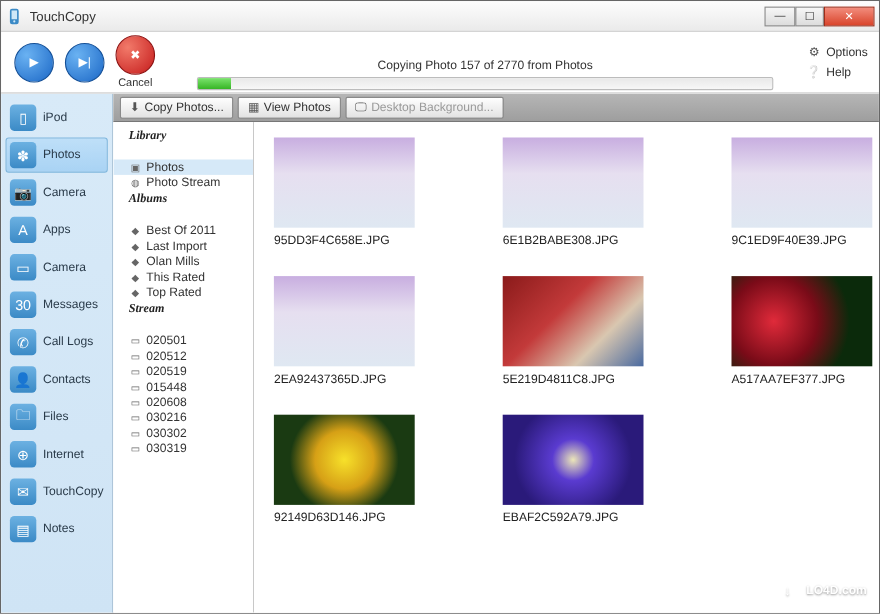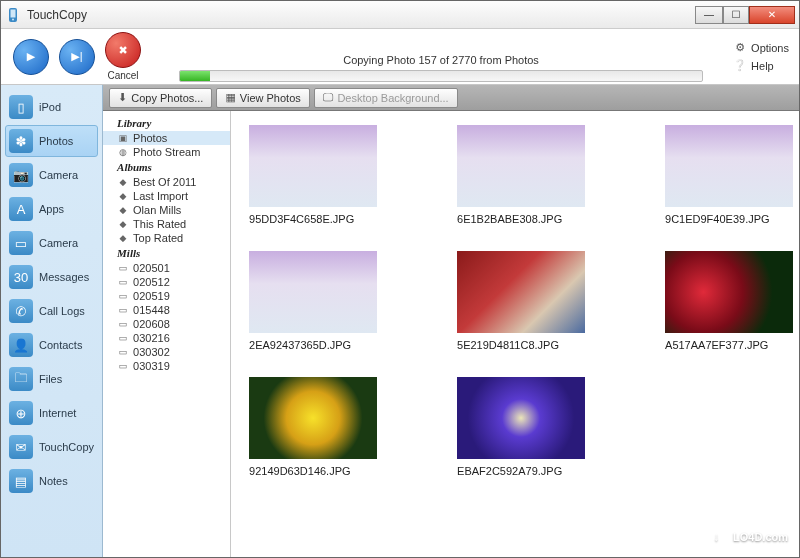--- a/index.html
+++ b/index.html
@@ -33,21 +33,21 @@
 .side-item.active { background: linear-gradient(#bedff8,#a9d3f4); border:1px solid #7fb6dd; padding:3px 3px;}
 .content { flex:1; display:flex; flex-direction:column; background:#fff;}
 .subtoolbar { height:26px; background: linear-gradient(#b6b6b6,#9e9e9e); border-bottom:1px solid #777; display:flex; align-items:center; padding:0 6px; gap:4px;}
 .tbtn { height:20px; padding:0 8px; background: linear-gradient(#fefefe,#e2e2e2); border:1px solid #8a8a8a; border-radius:2px; display:flex;align-items:center;gap:4px;font-size:11px;color:#333;cursor:pointer;}
 .tbtn.disabled { color:#9a9a9a; }
 .tbtn .ti { font-size:11px;color:#555;}
 .subtoolbar .spacer{flex:1;}
 .selectlbl{color:#fff;font-size:11px;margin-right:4px;cursor:pointer;}
 .contentbody { flex:1; display:flex; overflow:hidden;}
 .tree { width:128px; border-right:1px solid #c8c8c8; overflow-y:auto; padding:4px 0; background:#fff;}
-.tree .grp { padding:2px 8px 2px 14px; font-weight:bold; font-style:italic; color:#222; font-size:11px; font-family: Georgia, 'Times New Roman', serif;}
+.tree .grp { padding:2px 8px 16px 14px; font-weight:bold; font-style:italic; color:#222; font-size:11px; font-family: Georgia, 'Times New Roman', serif;}
 .tree .leaf { padding:1px 8px 1px 14px; display:flex;align-items:center;gap:4px;color:#333;font-size:11px;cursor:pointer;}
 .tree .leaf.sel { background:#d6e9f8;}
 .tree .leaf .li { width:12px;height:12px;display:inline-flex;align-items:center;justify-content:center;color:#666;font-size:9px;}
 .grid { flex:1; position:relative; overflow:auto; padding:14px 18px; background:#fff;}
 .gridinner { display:grid; grid-template-columns: repeat(3, 160px); gap:26px 48px;}
 .thumbcell { width:160px; }
 .thumb { width:128px; height:82px; background:#ccc; margin-bottom:6px;}
 .thumb.ice{background:linear-gradient(180deg,#c8aee0 0%,#e6dff0 40%,#dfe8f2 100%);}
 .thumb.santa{background:linear-gradient(135deg,#8a1a1a,#c33a3a 40%,#d9c7b0 70%,#4a6aa0);}
 .thumb.flower-red{background:radial-gradient(circle at 30% 50%,#e02a3a 0%,#7a0b18 40%,#0b2a0b 70%);}
@@ -209,21 +209,21 @@
               <span>Olan Mills</span>
             </div>
             <div class="leaf">
               <span class="li">◆</span>
               <span>This Rated</span>
             </div>
             <div class="leaf">
               <span class="li">◆</span>
               <span>Top Rated</span>
             </div>
-            <div class="grp">Mills</div>
+            <div class="grp">Stream</div>
             <div class="leaf">
               <span class="li">▭</span>
               <span>020501</span>
             </div>
             <div class="leaf">
               <span class="li">▭</span>
               <span>020512</span>
             </div>
             <div class="leaf">
               <span class="li">▭</span>

